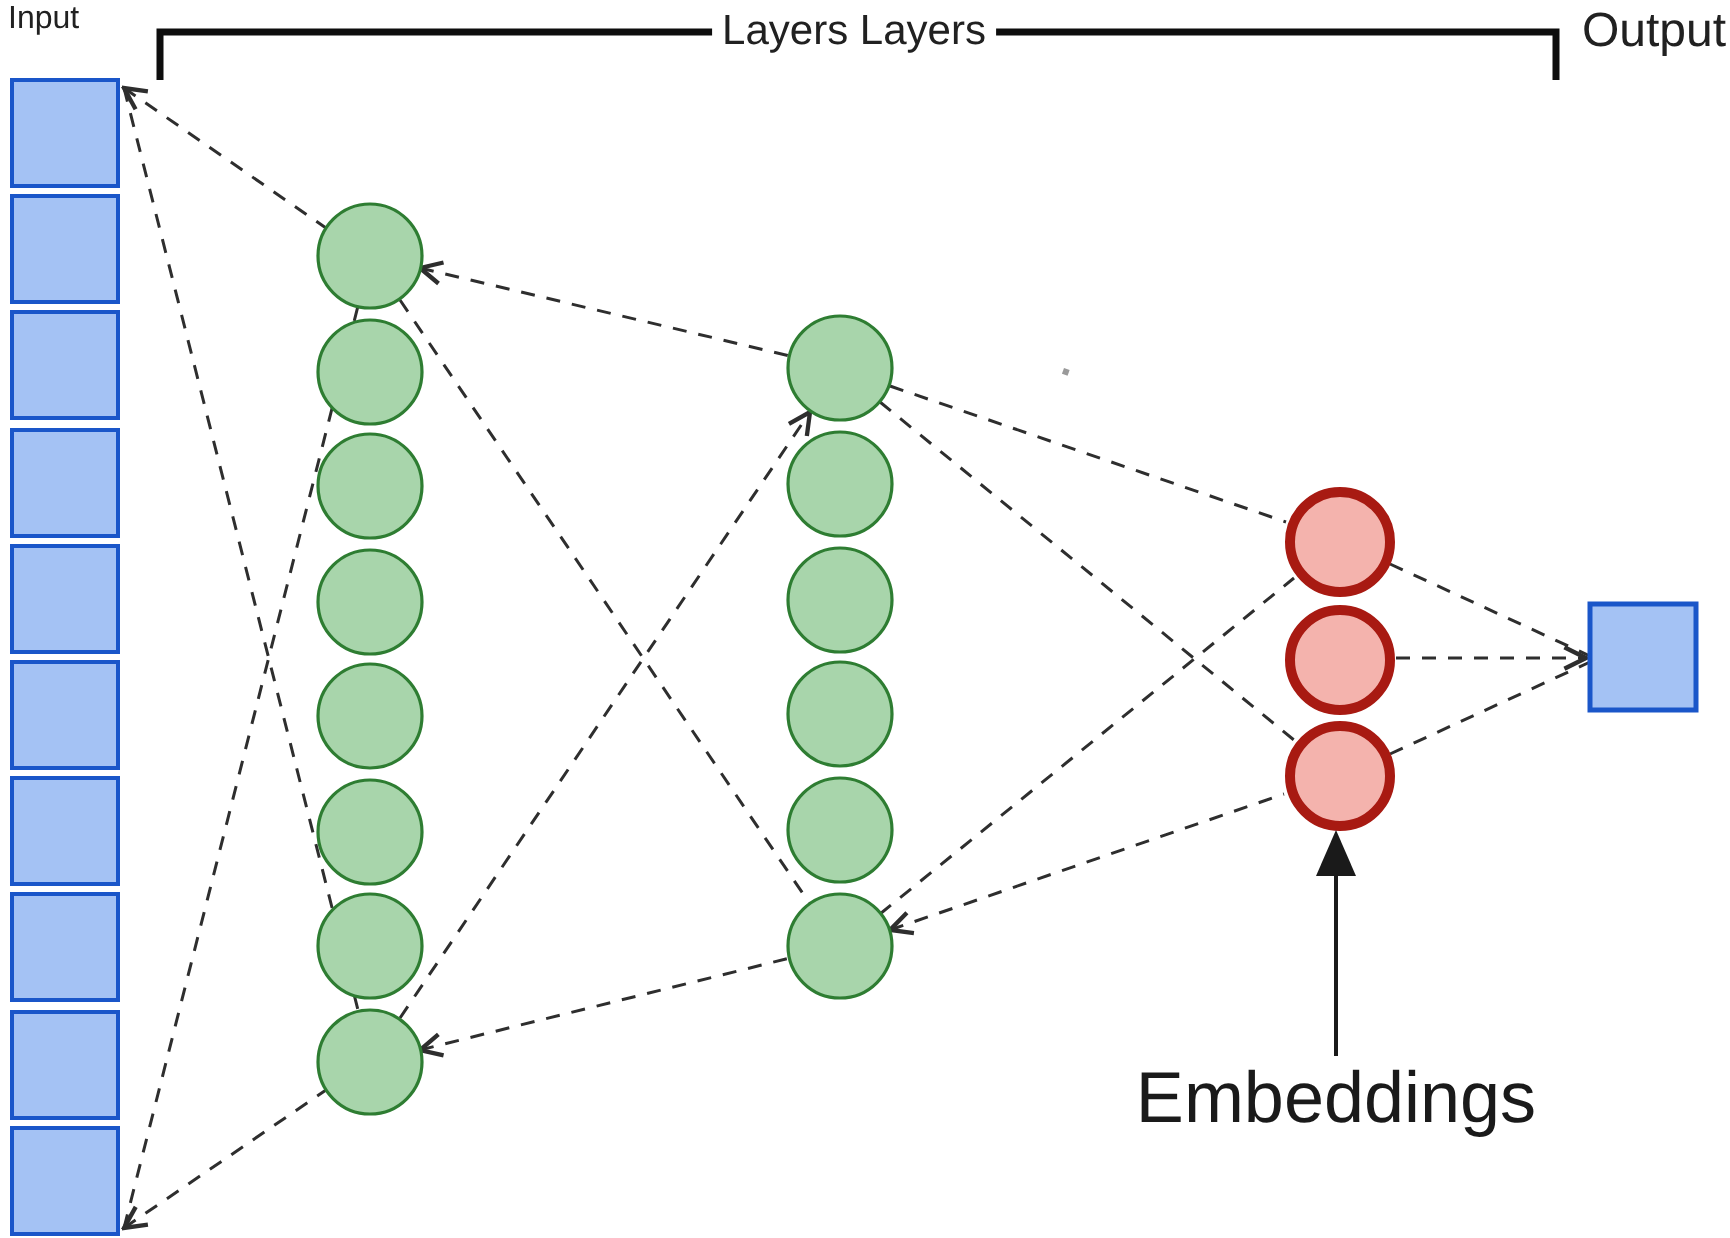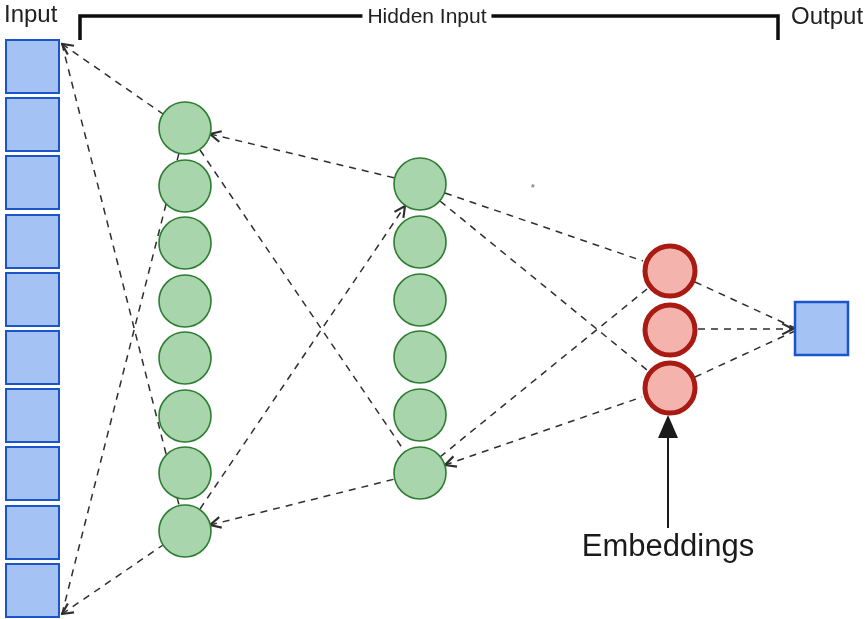--- a/index.html
+++ b/index.html
@@ -10,33 +10,33 @@
     font-family:"Liberation Sans", sans-serif;
     overflow:hidden;
   }
   #net-svg{position:absolute;left:0;top:0;}
   .lbl{
     position:absolute;
     color:#212121;
     white-space:nowrap;
     line-height:1.1;
   }
-  .lbl-input{left:4px;top:1px;font-size:24px;}
+  .lbl-input{left:4px;top:1px;font-size:16px;}
   .lbl-output{left:791px;top:3px;font-size:24px;}
   .lbl-hidden{
     left:427px;top:4px;
     transform:translateX(-50%);
     font-size:21px;
     background:#ffffff;
     padding:0 5px;
   }
   .lbl-embeddings{
     left:668px;top:529px;
     transform:translateX(-50%);
-    font-size:31px;
+    font-size:36px;
     color:#1a1a1a;
   }
 </style>
 </head>
 <body>
 
 <div id="stage">
   <svg id="net-svg" width="865" height="619" viewBox="0 0 865 619">
       <defs>
         <marker id="arrow-end" viewBox="0 0 10 10" refX="9" refY="5" markerWidth="9" markerHeight="9" orient="auto">
@@ -89,16 +89,16 @@
       <circle cx="670" cy="330" r="25" fill="#f4b3ad" stroke="#a81a12" stroke-width="5"></circle>
       <circle cx="670" cy="388" r="25" fill="#f4b3ad" stroke="#a81a12" stroke-width="5"></circle>
       <rect x="795" y="302" width="53" height="53" fill="#a4c2f4" stroke="#1a56c9" stroke-width="2.5"></rect>
       <path d="M 80 40 L 80 16 L 778 16 L 778 40" fill="none" stroke="#0d0d0d" stroke-width="3.5"></path>
       <line x1="668" y1="528" x2="668" y2="436" stroke="#1a1a1a" stroke-width="2"></line>
       <polygon points="668,415 658,438 678,438" fill="#1a1a1a"></polygon>
       <rect x="532" y="184" width="3" height="3" fill="#9a9a9a" transform="rotate(20 532 184)"></rect>
     </svg>
 
   <div class="lbl lbl-input">Input</div>
-  <div class="lbl lbl-hidden">Hidden Input</div>
+  <div class="lbl lbl-hidden">Layers Layers</div>
   <div class="lbl lbl-output">Output</div>
   <div class="lbl lbl-embeddings">Embeddings</div>
 </div>
 
 </body></html>

